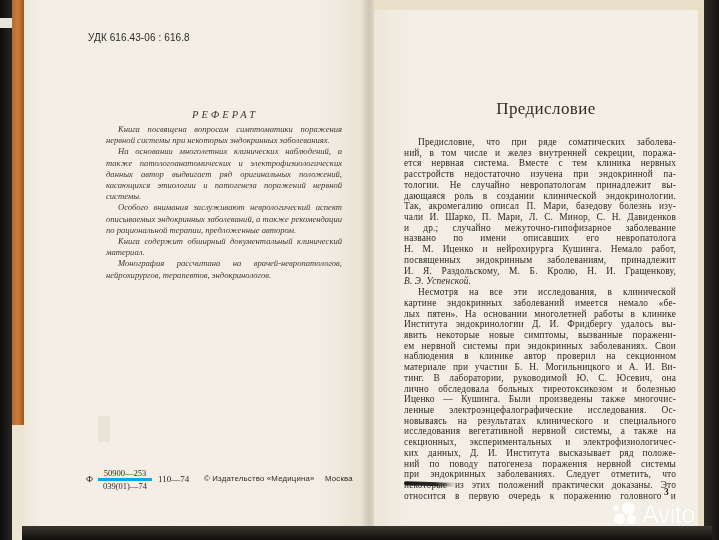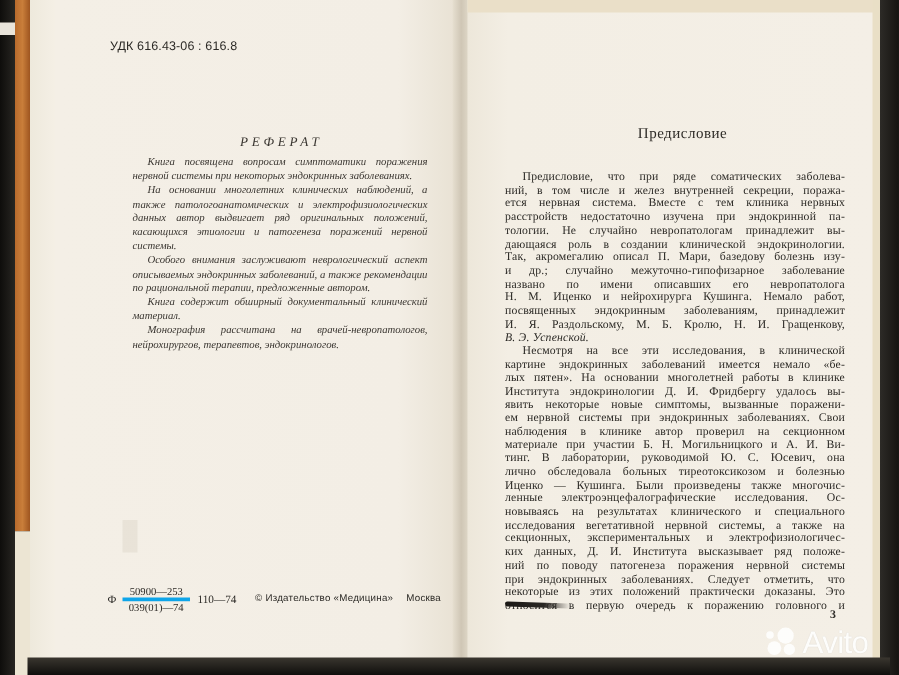--- a/index.html
+++ b/index.html
@@ -82,21 +82,21 @@
   .imprint .den { font-size: 8.5px; line-height: 11px; }
   .imprint .code { position: absolute; left: 72px; top: 6px; font-size: 9px; }
   .imprint .copy {
     position: absolute; left: 118px; top: 6px; font-size: 7.8px; white-space: nowrap;
     font-family: "Liberation Sans", sans-serif; letter-spacing: 0.2px;
   }
   .imprint .copy span { margin-right: 8px; }
 
   .preface-title {
     position: absolute; left: 392px; top: 99px; width: 308px; text-align: center;
-    font-size: 12px; color: #2f2c28; letter-spacing: 0.4px;
+    font-size: 17px; color: #2f2c28; letter-spacing: 0.4px;
   }
   .preface-body {
     position: absolute; left: 404px; top: 137px; width: 272px;
     font-size: 9.4px; line-height: 10.72px; color: #2b2925;
     text-align: justify; letter-spacing: 0.15px;
   }
   .preface-body .line { display: block; white-space: nowrap; text-align-last: justify; text-align: justify; }
   .preface-body .indent { padding-left: 14px; }
   .preface-body .last { text-align-last: left; font-style: italic; }
   .ink-mark {
@@ -166,20 +166,21 @@
 
 <div class="preface-title">Предисловие</div>
 <div class="preface-body" id="preface-body">
     <span class="line indent">Предисловие, что при ряде соматических заболева-</span>
     <span class="line">ний, в том числе и желез внутренней секреции, поража-</span>
     <span class="line">ется нервная система. Вместе с тем клиника нервных</span>
     <span class="line">расстройств недостаточно изучена при эндокринной па-</span>
     <span class="line">тологии. Не случайно невропатологам принадлежит вы-</span>
     <span class="line">дающаяся роль в создании клинической эндокринологии.</span>
     <span class="line">Так, акромегалию описал П. Мари, базедову болезнь изу-</span>
+    <span class="line">чали И. Шарко, П. Мари, Л. С. Минор, С. Н. Давиденков</span>
     <span class="line">и др.; случайно межуточно-гипофизарное заболевание</span>
     <span class="line">названо по имени описавших его невропатолога</span>
     <span class="line">Н. М. Иценко и нейрохирурга Кушинга. Немало работ,</span>
     <span class="line">посвященных эндокринным заболеваниям, принадлежит</span>
     <span class="line">И. Я. Раздольскому, М. Б. Кролю, Н. И. Гращенкову,</span>
     <span class="line last">В. Э. Успенской.</span>
     <span class="line indent">Несмотря на все эти исследования, в клинической</span>
     <span class="line">картине эндокринных заболеваний имеется немало «бе-</span>
     <span class="line">лых пятен». На основании многолетней работы в клинике</span>
     <span class="line">Института эндокринологии Д. И. Фридбергу удалось вы-</span>

